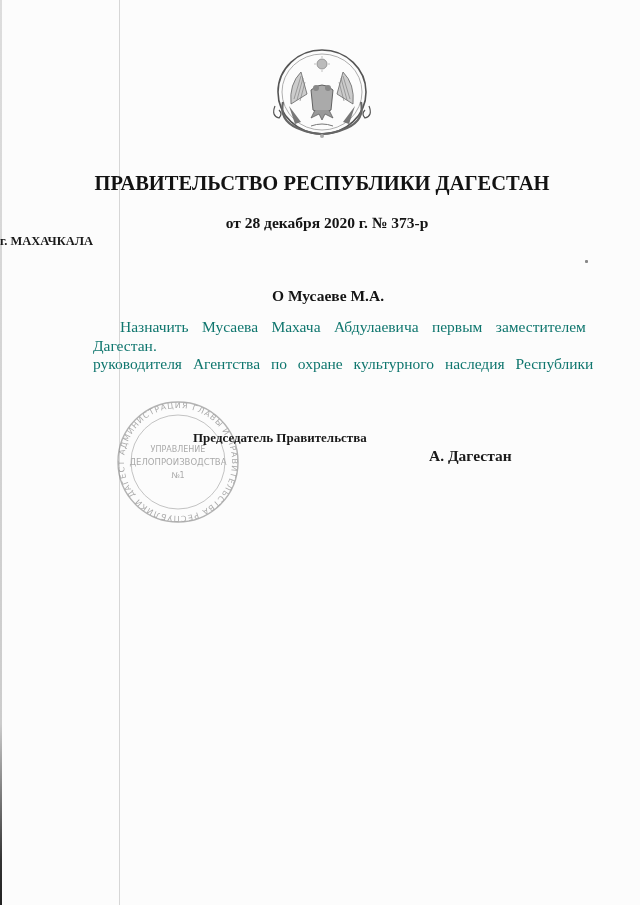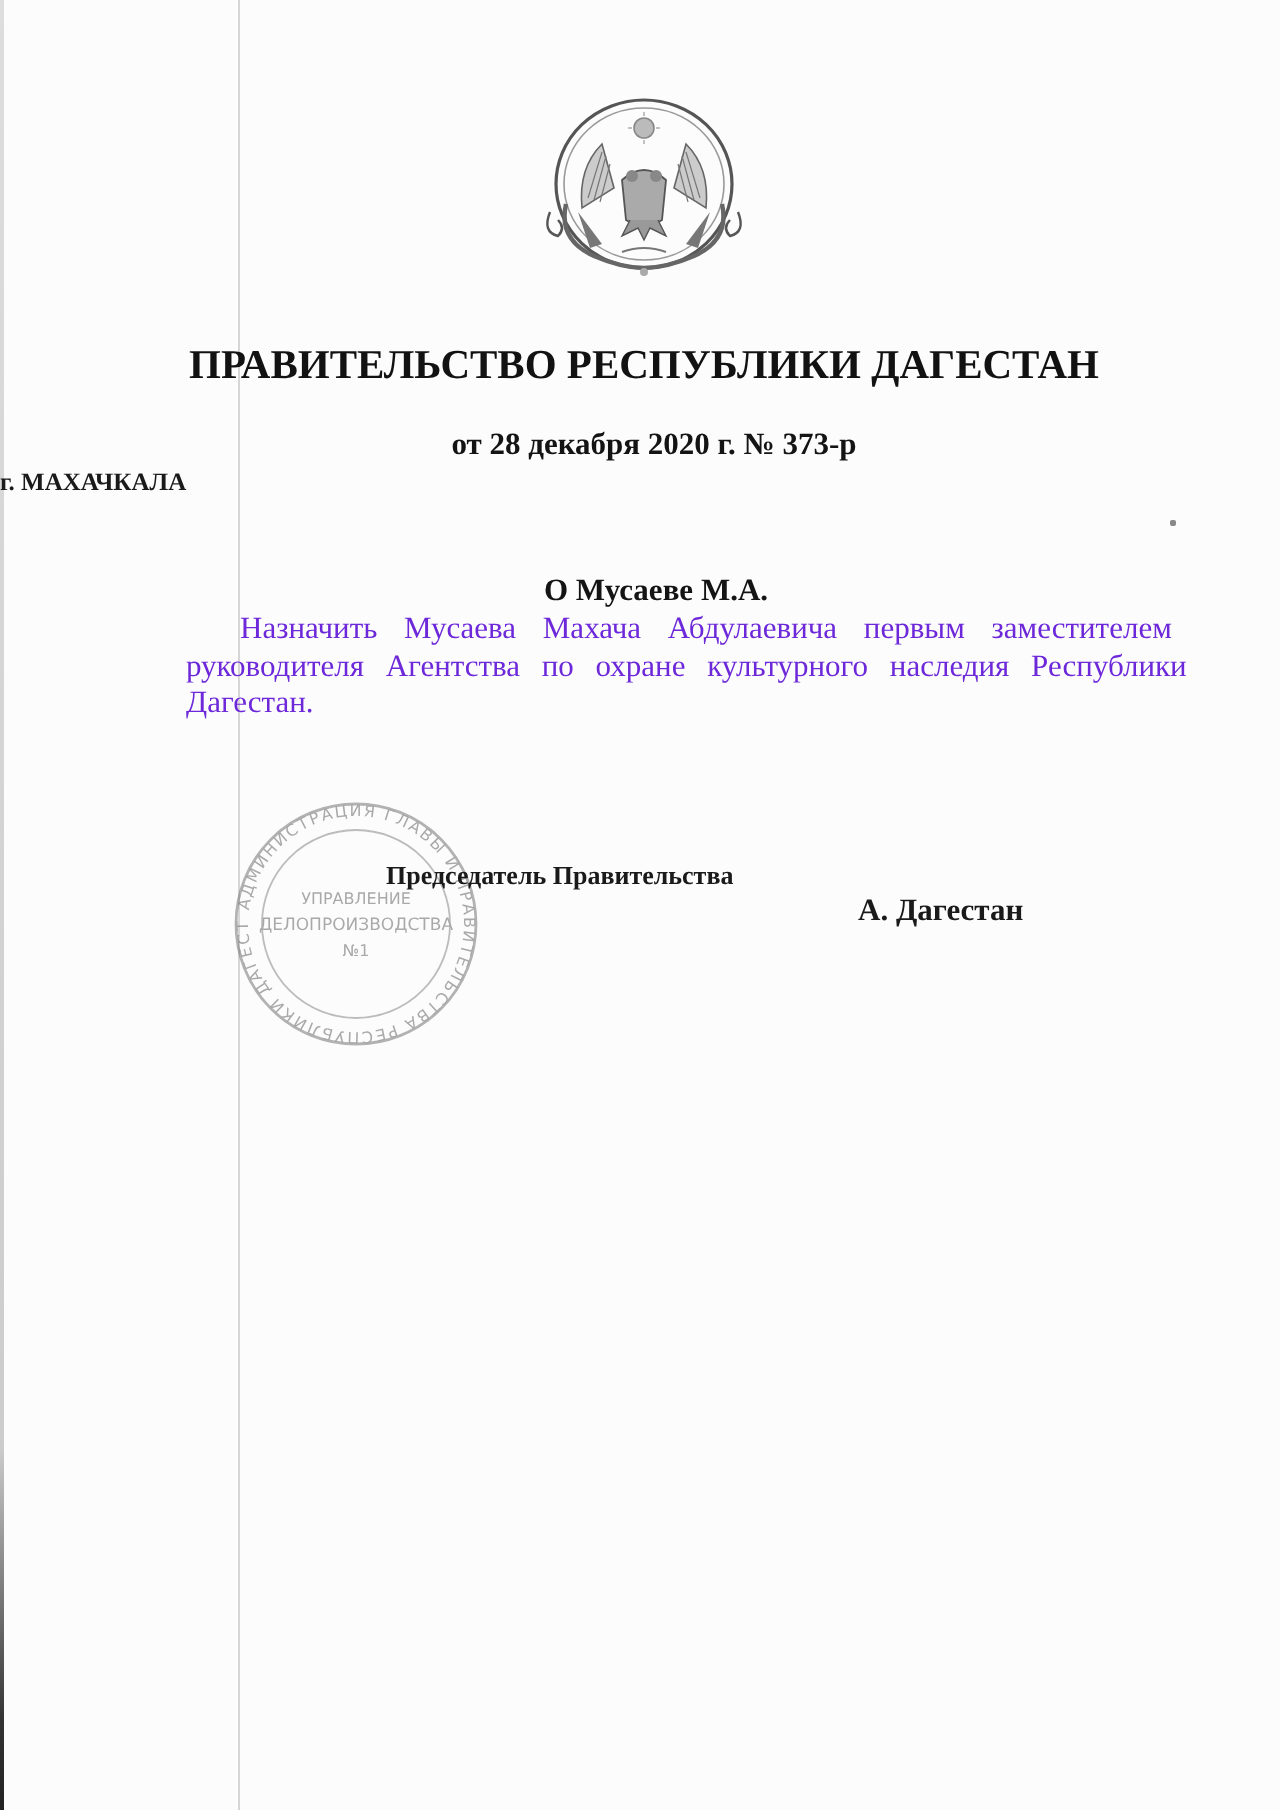--- a/index.html
+++ b/index.html
@@ -83,26 +83,26 @@
       left: 0; width: 656px;
       top: 287px;
       text-align: center;
       font-weight: bold;
       font-size: 15.5px;
       color: #141414;
     }
     .body-text {
       position: absolute;
       left: 93px;
-      top: 306px;
+      top: 318px;
       width: 436px;
       font-size: 15.5px;
       line-height: 18.5px;
       text-align: justify;
-      color: #6d28d9;
+      color: #0f766e;
     }
     .body-text .line {
       display: block;
       white-space: nowrap;
     }
     .body-text .l1 { padding-left: 27px; word-spacing: 9.5px; }
     .body-text .l2 { word-spacing: 7px; }
     .stamp {
       position: absolute;
       left: 112px; top: 400px;
@@ -184,22 +184,22 @@
   <div class="gov-header">ПРАВИТЕЛЬСТВО РЕСПУБЛИКИ ДАГЕСТАН</div>
   <div class="doc-date">от 28 декабря 2020 г. № 373-р</div>
   <div class="doc-city">г. МАХАЧКАЛА</div>
 
   <div class="speck"></div>
 
   <div class="subject">О Мусаеве М.А.</div>
 
   <div class="body-text">
     <span class="line l1">Назначить Мусаева Махача Абдулаевича первым заместителем</span>
+    <span class="line l3">Дагестан.</span>
     <span class="line l2">руководителя Агентства по охране культурного наследия  Республики</span>
-    <span class="line l3">Дагестан.</span>
   </div>
 
   <svg class="stamp" viewBox="0 0 132 124">
     <defs>
       <path id="stampArc" d="M66 62 m-54 0 a54 54 0 1 1 108 0 a54 54 0 1 1 -108 0"></path>
     </defs>
     <circle cx="66" cy="62" r="60" fill="none" stroke="#777" stroke-width="1.4"></circle>
     <circle cx="66" cy="62" r="47" fill="none" stroke="#888" stroke-width="0.9"></circle>
     <text font-family="DejaVu Sans, sans-serif" font-size="8" fill="#666" letter-spacing="1">
       <textPath href="#stampArc" startOffset="2%">АДМИНИСТРАЦИЯ ГЛАВЫ И ПРАВИТЕЛЬСТВА РЕСПУБЛИКИ ДАГЕСТАН</textPath>

